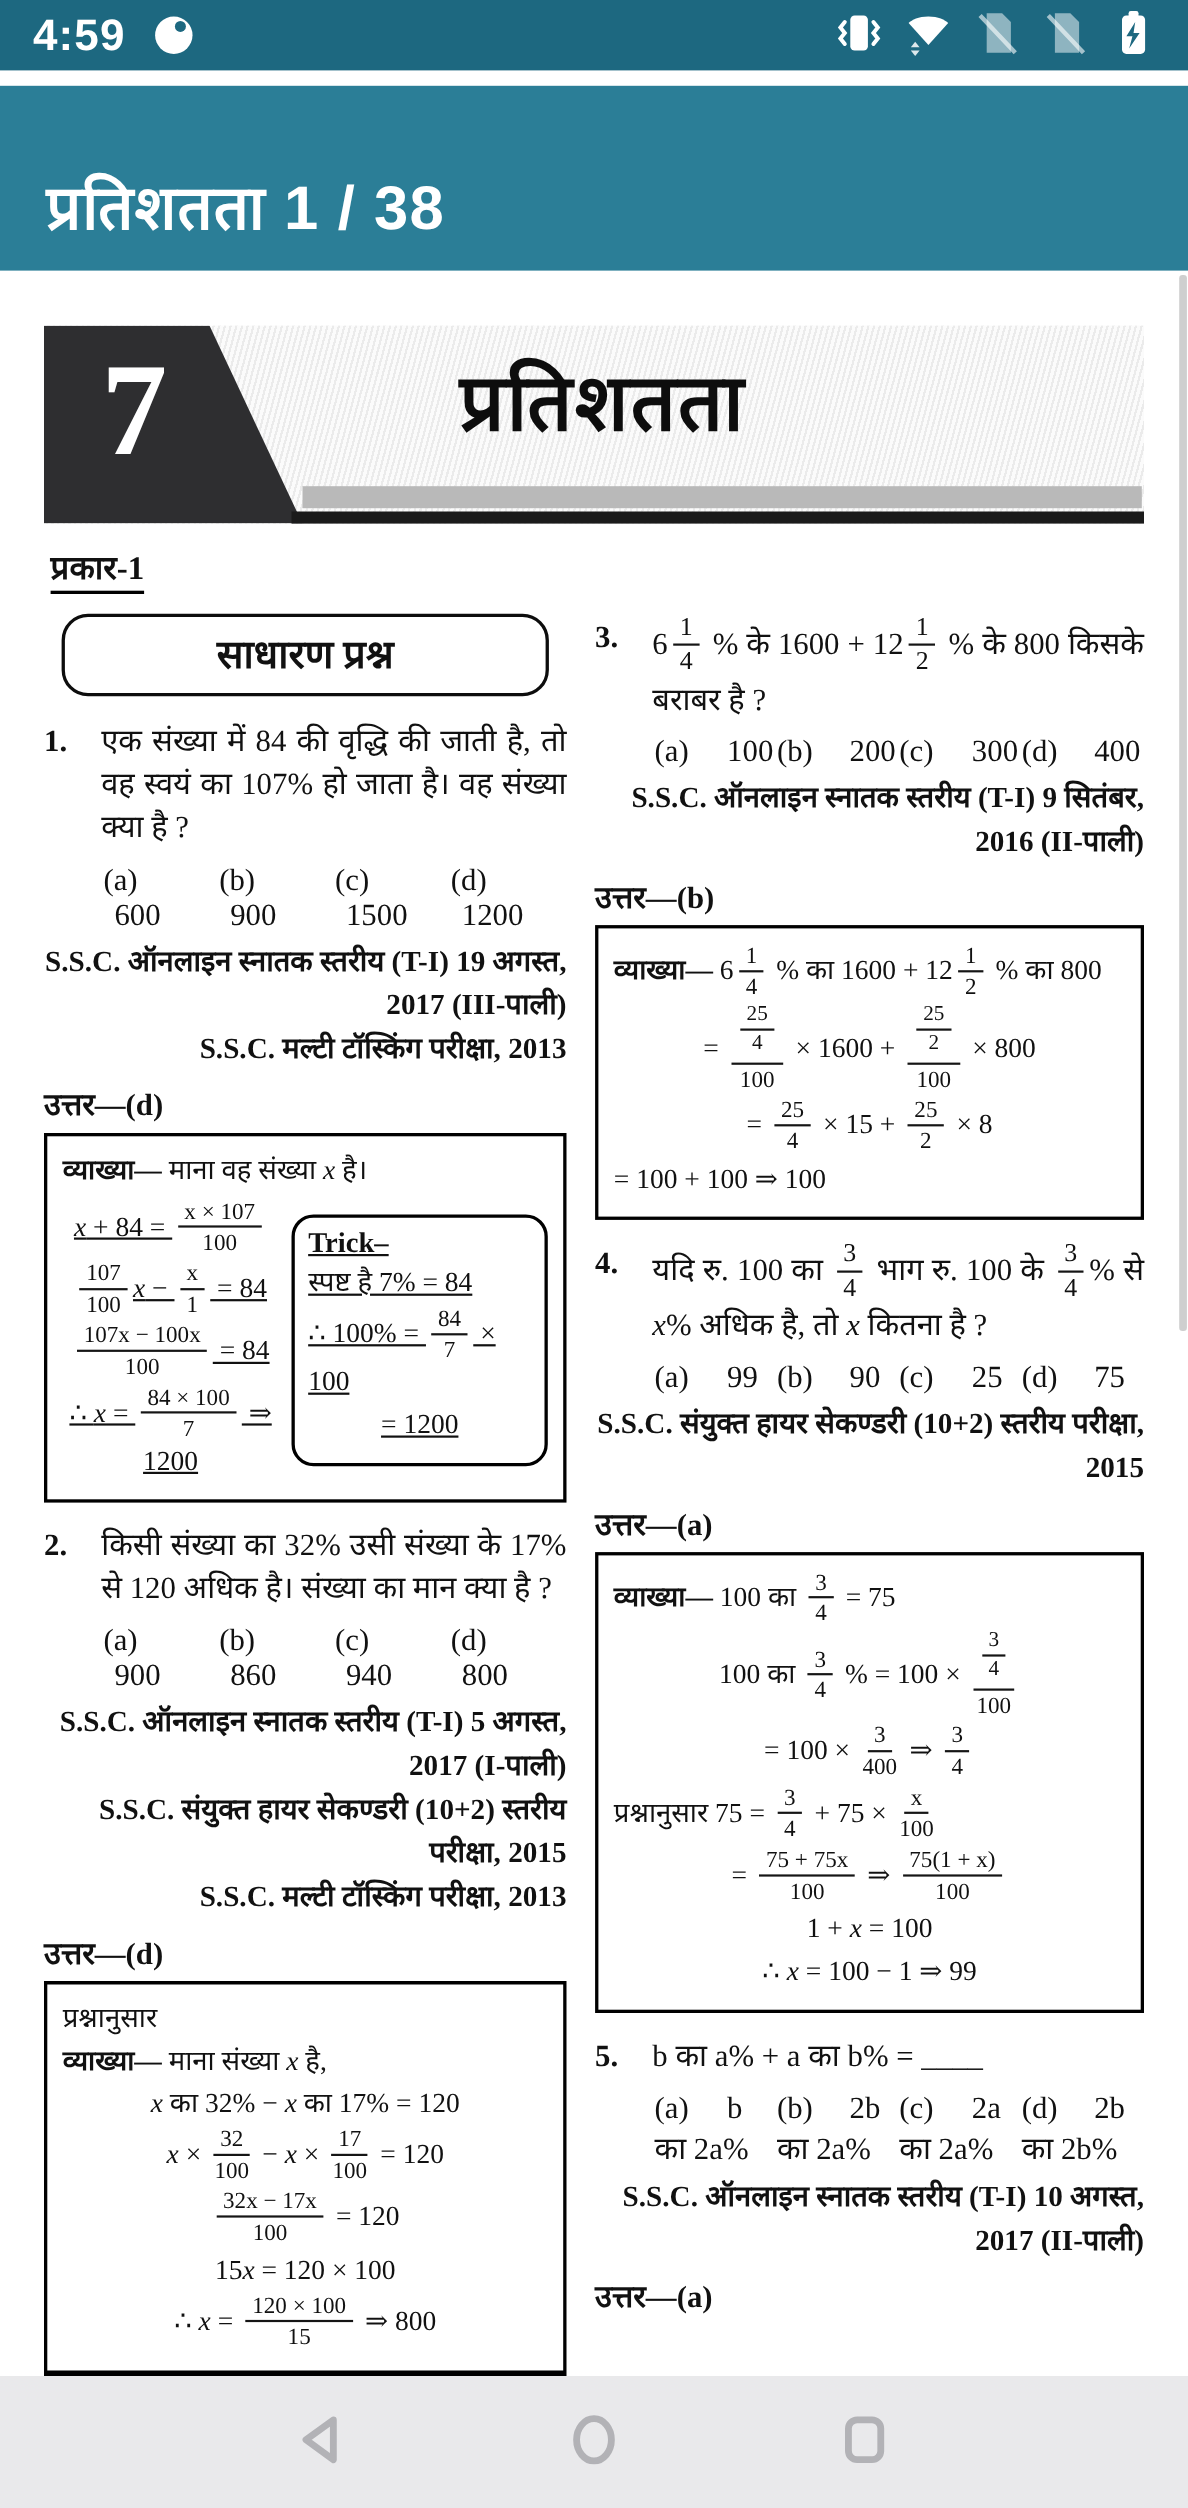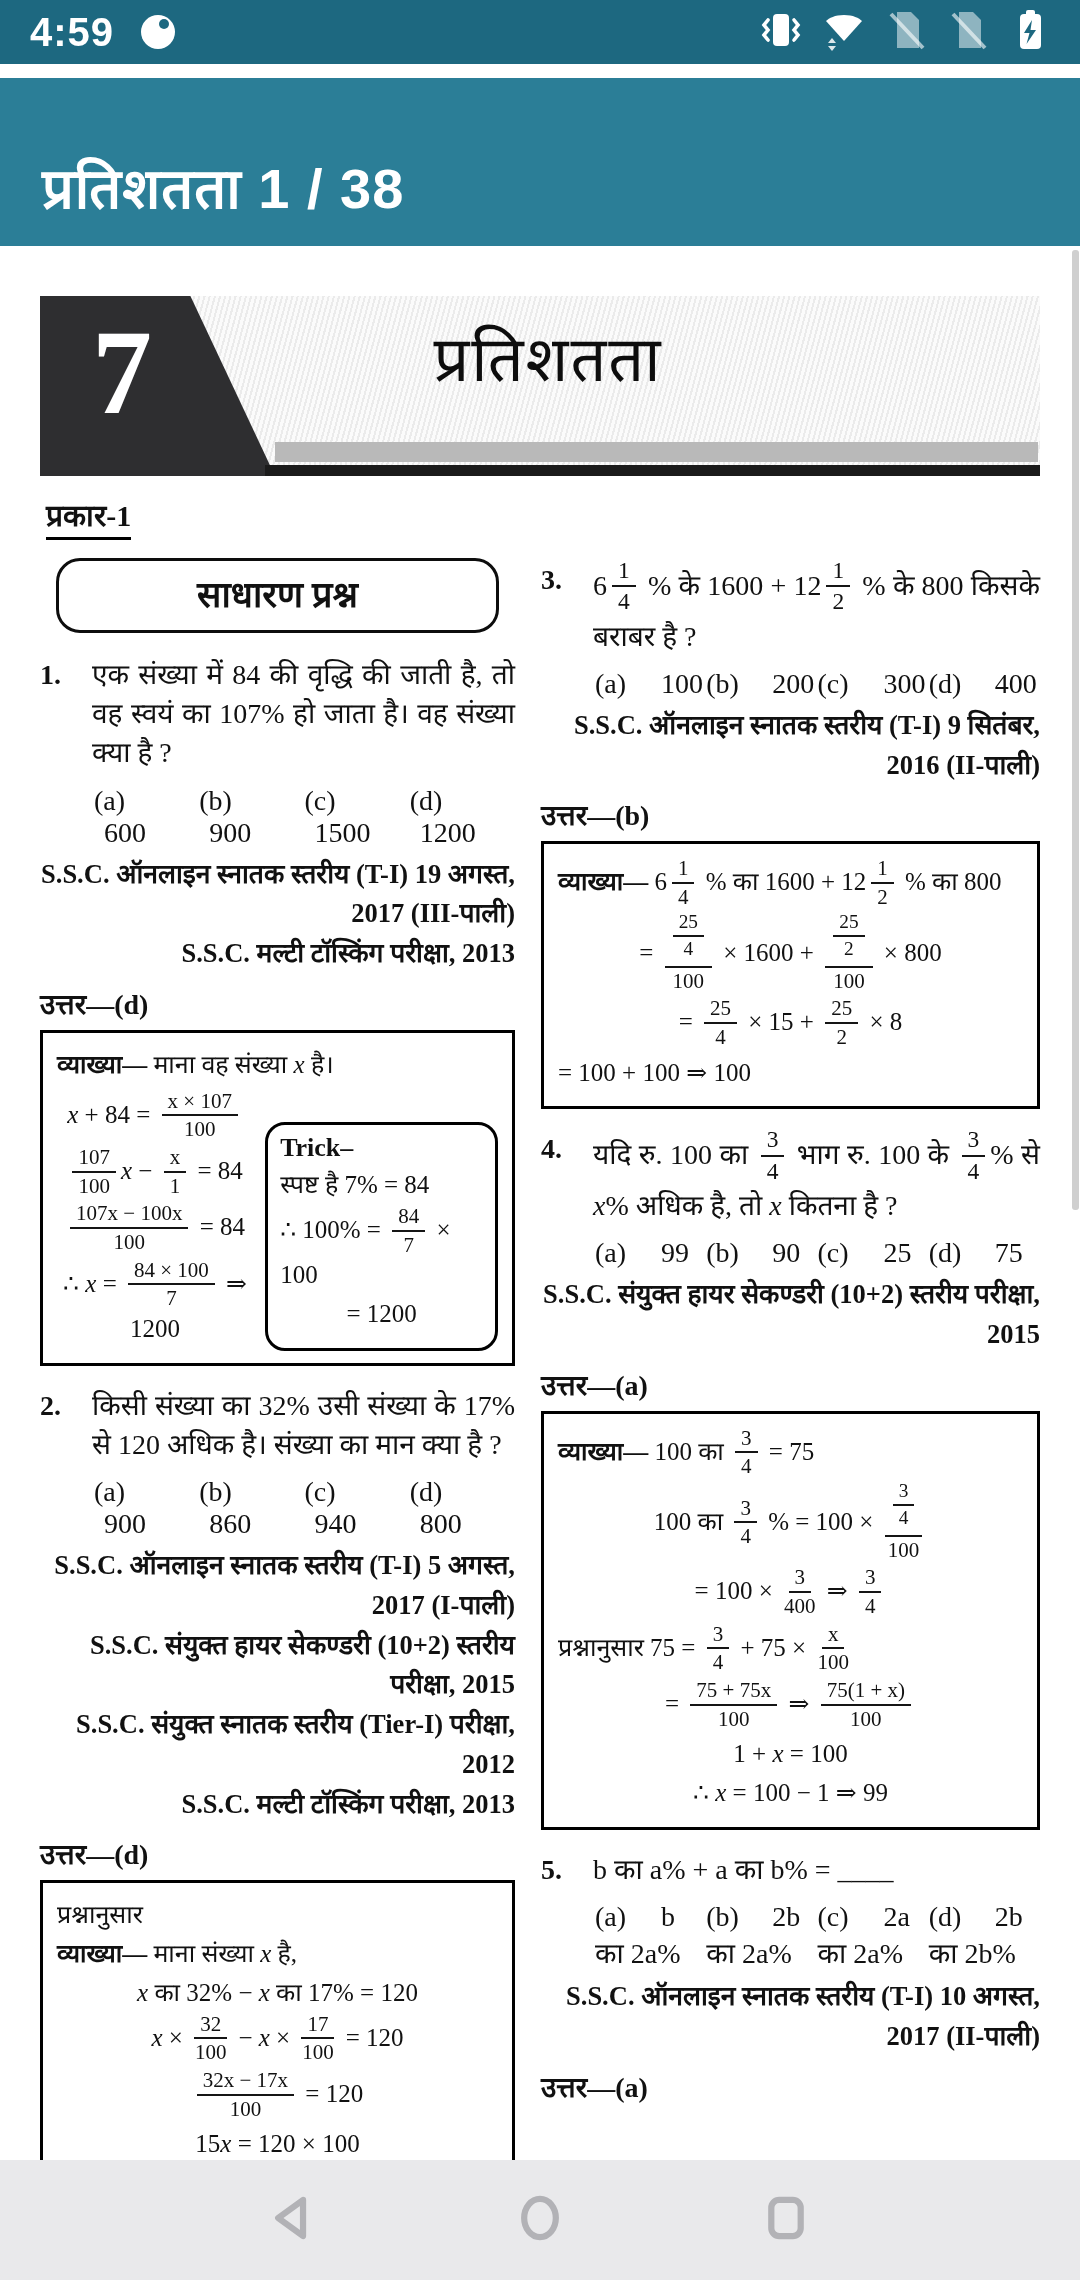--- a/index.html
+++ b/index.html
@@ -16,21 +16,21 @@
   .app-title{color:#fff;font-size:56px;font-weight:600;padding-left:42px;letter-spacing:1px;}
 
   
   .doc-scroll{position:absolute;top:246px;left:0;right:0;bottom:0;background:#fff;}
   .doc{padding:26px 40px 0 40px;font-family:"Liberation Serif","DejaVu Serif",serif;color:#111;}
 
   
   .banner{position:relative;height:180px;margin-top:24px;background:repeating-linear-gradient(105deg,#fbfbfb 0 3px,#ebebeb 3px 5px);}
   .banner-dark{position:absolute;left:0;top:0;width:235px;height:100%;background:#2e2e30;clip-path:polygon(0 0,64% 0,100% 100%,0 100%);}
   .banner-num{position:absolute;left:52px;top:8px;color:#fff;font-size:120px;font-weight:700;font-family:"Liberation Serif",serif;}
-  .banner-title{position:absolute;left:16px;right:0;top:18px;text-align:center;font-size:63px;font-weight:400;color:#0d0d0d;letter-spacing:2px;}
+  .banner-title{position:absolute;left:16px;right:0;top:18px;text-align:center;font-size:72px;font-weight:700;color:#0d0d0d;letter-spacing:2px;}
   .bar-gray{position:absolute;left:235px;right:2px;bottom:14px;height:20px;background:#b9b9b9;}
   .bar-dark{position:absolute;left:225px;right:0;bottom:0;height:11px;background:#1b1b1b;}
 
   .type-label{display:inline-block;font-size:30px;font-weight:700;border-bottom:3px solid #000;margin:18px 0 14px 6px;padding-bottom:2px;}
 
   .cols{display:flex;gap:26px;align-items:flex-start;}
   .col-left{flex:0 0 47.5%;}
   .col-right{flex:1;min-width:0;}
 
   .section-box{border:3.5px solid #0d0d0d;border-radius:24px;text-align:center;font-size:36px;font-weight:700;padding:8px 0 12px;margin:4px 16px 22px;}
@@ -54,21 +54,21 @@
   .ml.left{text-align:left;}
   .bold{font-weight:700;}
   .ital{font-style:italic;font-family:"Liberation Serif",serif;}
 
   
   .fr{display:inline-flex;flex-direction:column;align-items:center;vertical-align:middle;margin:0 5px;line-height:1.08;font-size:.84em;transform:translateY(-2px);}
   .fr .fn{border-bottom:2px solid #151515;padding:0 6px 2px;display:inline-flex;align-items:flex-end;justify-content:center;}
   .fr .fd{padding-top:2px;}
   .fr .fr{font-size:.92em;margin:0 2px 2px;}
 
-  .x1-flex{display:flex;gap:12px;align-items:flex-end;}
+  .x1-flex{display:flex;gap:12px;align-items:center;text-decoration:underline;}
   .x1-math{flex:1;min-width:0;}
   .trick{flex:0 0 46%;border:3px solid #000;border-radius:20px;padding:8px 12px 12px;}
   .trick-title{font-weight:700;font-size:26px;font-family:"Liberation Serif",serif;}
 
   
   .scroll-thumb{position:absolute;right:1px;top:250px;width:7px;height:960px;background:#cfcfcf;border-radius:3px;}
 
   
   .nav-bar{position:absolute;left:0;right:0;bottom:0;height:120px;background:#e9e9eb;display:flex;align-items:center;justify-content:center;gap:190px;z-index:5;}
   .nav-btn{width:56px;height:56px;display:flex;align-items:center;justify-content:center;}
@@ -204,21 +204,20 @@
               <div class="opts">
                 <div class="opt"><span class="ol">(a)</span><span class="ov">900</span></div>
                 <div class="opt"><span class="ol">(b)</span><span class="ov">860</span></div>
                 <div class="opt"><span class="ol">(c)</span><span class="ov">940</span></div>
                 <div class="opt"><span class="ol">(d)</span><span class="ov">800</span></div>
               </div>
             </div>
           </div>
           <div class="src">S.S.C. ऑनलाइन स्नातक स्तरीय (T-I) 5 अगस्त, 2017 (I-पाली)</div>
           <div class="src">S.S.C. संयुक्त हायर सेकण्डरी (10+2) स्तरीय परीक्षा, 2015</div>
-          <div class="src">S.S.C. संयुक्त स्नातक स्तरीय (Tier-I) परीक्षा, 2012</div>
           <div class="src">S.S.C. मल्टी टॉस्किंग परीक्षा, 2013</div>
           <div class="ans">उत्तर—(d)</div>
 
           <div class="xbox heavy">
             <div class="ml left">प्रश्नानुसार</div>
             <div class="ml left"><span class="bold">व्याख्या—</span><span> माना संख्या </span><span class="ital">x</span><span> है,</span></div>
             <div class="ml"><span class="ital">x</span><span> का 32% − </span><span class="ital">x</span><span> का 17% = 120</span></div>
             <div class="ml"><span class="ital">x</span><span> × </span><span class="fr">
                   <span class="fn">32</span>
                   <span class="fd">100</span>

